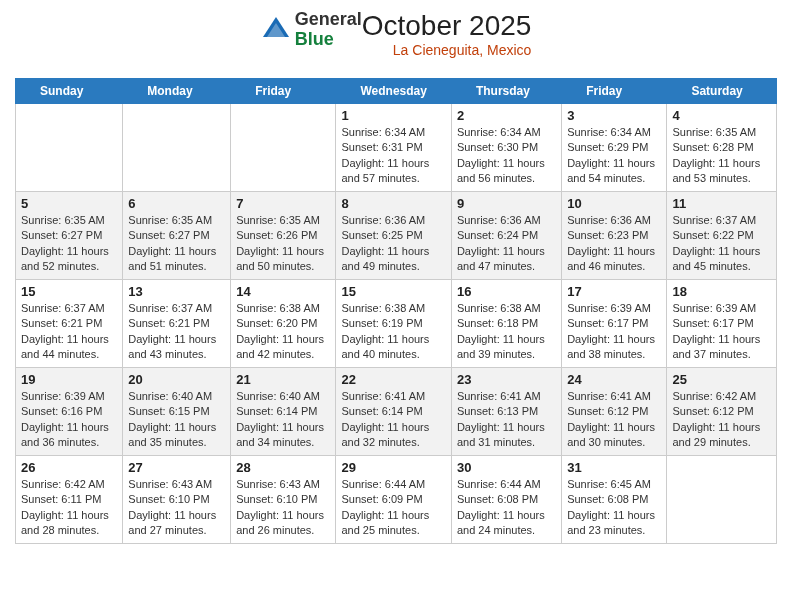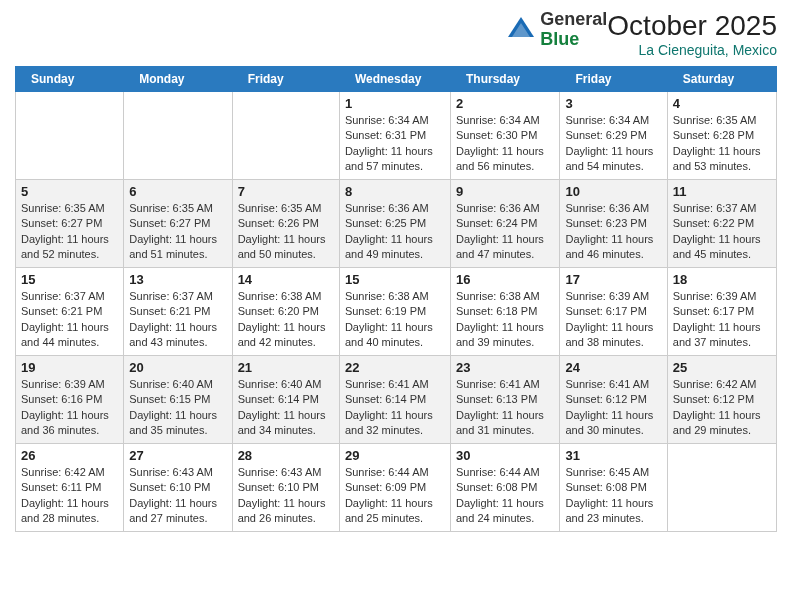--- a/index.html
+++ b/index.html
@@ -10,23 +10,23 @@
       height: 612px;
       overflow: hidden;
     }
     .page {
       width: 792px;
       height: 612px;
       padding: 10px 15px;
     }
     .header {
       display: flex;
-      justify-content: flex-end;
+      justify-content: center;
       align-items: flex-start;
-      margin-bottom: 8px;
+      margin-bottom: 20px;
     }
     .logo {
       display: flex;
       align-items: center;
     }
     .logo-text {
       font-size: 18px;
       font-weight: bold;
       line-height: 1.1;
     }
@@ -41,32 +41,32 @@
       text-align: right;
     }
     .title-block h1 {
       font-size: 28px;
       font-weight: normal;
       color: #222;
     }
     .title-block h2 {
       font-size: 14px;
       font-weight: normal;
-      color: #0f766e;
+      color: #c2410c;
     }
     .calendar {
       width: 100%;
       border-collapse: collapse;
       font-size: 10px;
     }
     .calendar th {
       background: #2a7abf;
       color: #fff;
       text-align: left;
-      padding: 5px 15px;
+      padding: 5px 24px;
       font-size: 12px;
       font-weight: bold;
       border: 1px solid #2a7abf;
     }
     .calendar td {
       border: 1px solid #ccc;
       vertical-align: top;
       padding: 4px 5px;
       width: 113px;
       height: 88px;

